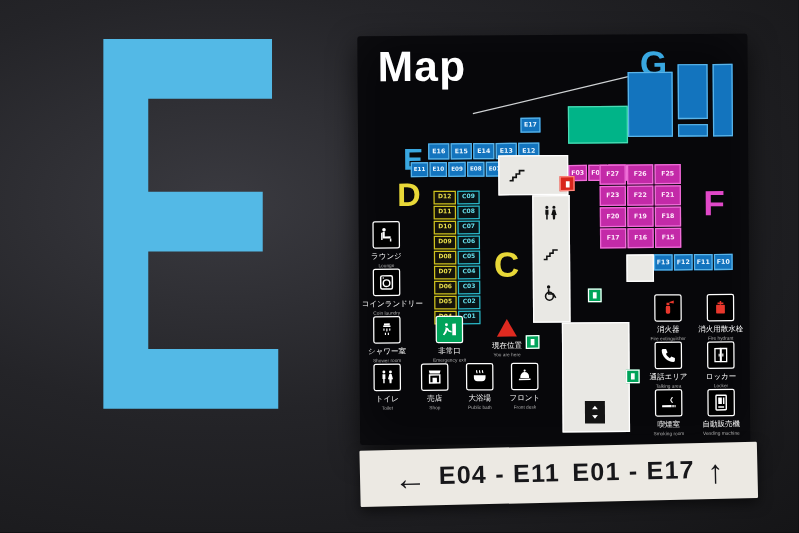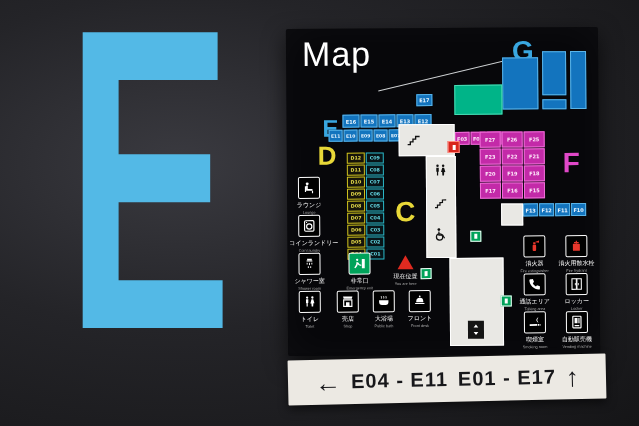--- a/index.html
+++ b/index.html
@@ -7,21 +7,21 @@
     background:radial-gradient(ellipse at 28% 38%, #3a3a40 0%, #242428 45%, #151517 100%);
     font-family:"Liberation Sans", sans-serif;}
   
   .big-letter{position:absolute;left:66px;top:18px;height:322px;display:flex;align-items:center;
     color:#53b9e6;font-weight:700;font-size:430px;line-height:0;transform:scaleX(.58);transform-origin:left center;
     font-family:"Liberation Sans", sans-serif;}
   
   .panel{position:absolute;left:287px;top:28px;width:312px;height:327px;background:#07070a;
     border-radius:2px;box-shadow:0 8px 22px rgba(0,0,0,.65), inset 0 0 40px rgba(255,255,255,.03);
     transform:rotate(-.4deg);}
-  .map-title{position:absolute;left:16px;top:6px;color:#fff;font-size:34px;font-weight:400;letter-spacing:1px;}
+  .map-title{position:absolute;left:16px;top:6px;color:#fff;font-size:34px;font-weight:700;letter-spacing:1px;}
   .zone{position:absolute;font-weight:700;}
   .zone-g{left:226px;top:8px;font-size:28px;color:#39a7e0;}
   .zone-e{left:36px;top:86px;font-size:24px;color:#39a7e0;}
   .zone-d{left:31px;top:112px;font-size:26px;color:#e8d838;}
   .zone-c{left:108px;top:168px;font-size:28px;color:#e8d838;}
   .zone-f{left:276px;top:120px;font-size:28px;color:#e048c8;}
   .room-row{position:absolute;display:flex;gap:1px;}
   .room{box-sizing:border-box;display:flex;align-items:center;justify-content:center;
     font-weight:700;font-size:5px;font-family:"DejaVu Sans",sans-serif;}
   .rm-e{background:#1374be;border:.5px solid #5ab4e8;color:#eaf6ff;}

